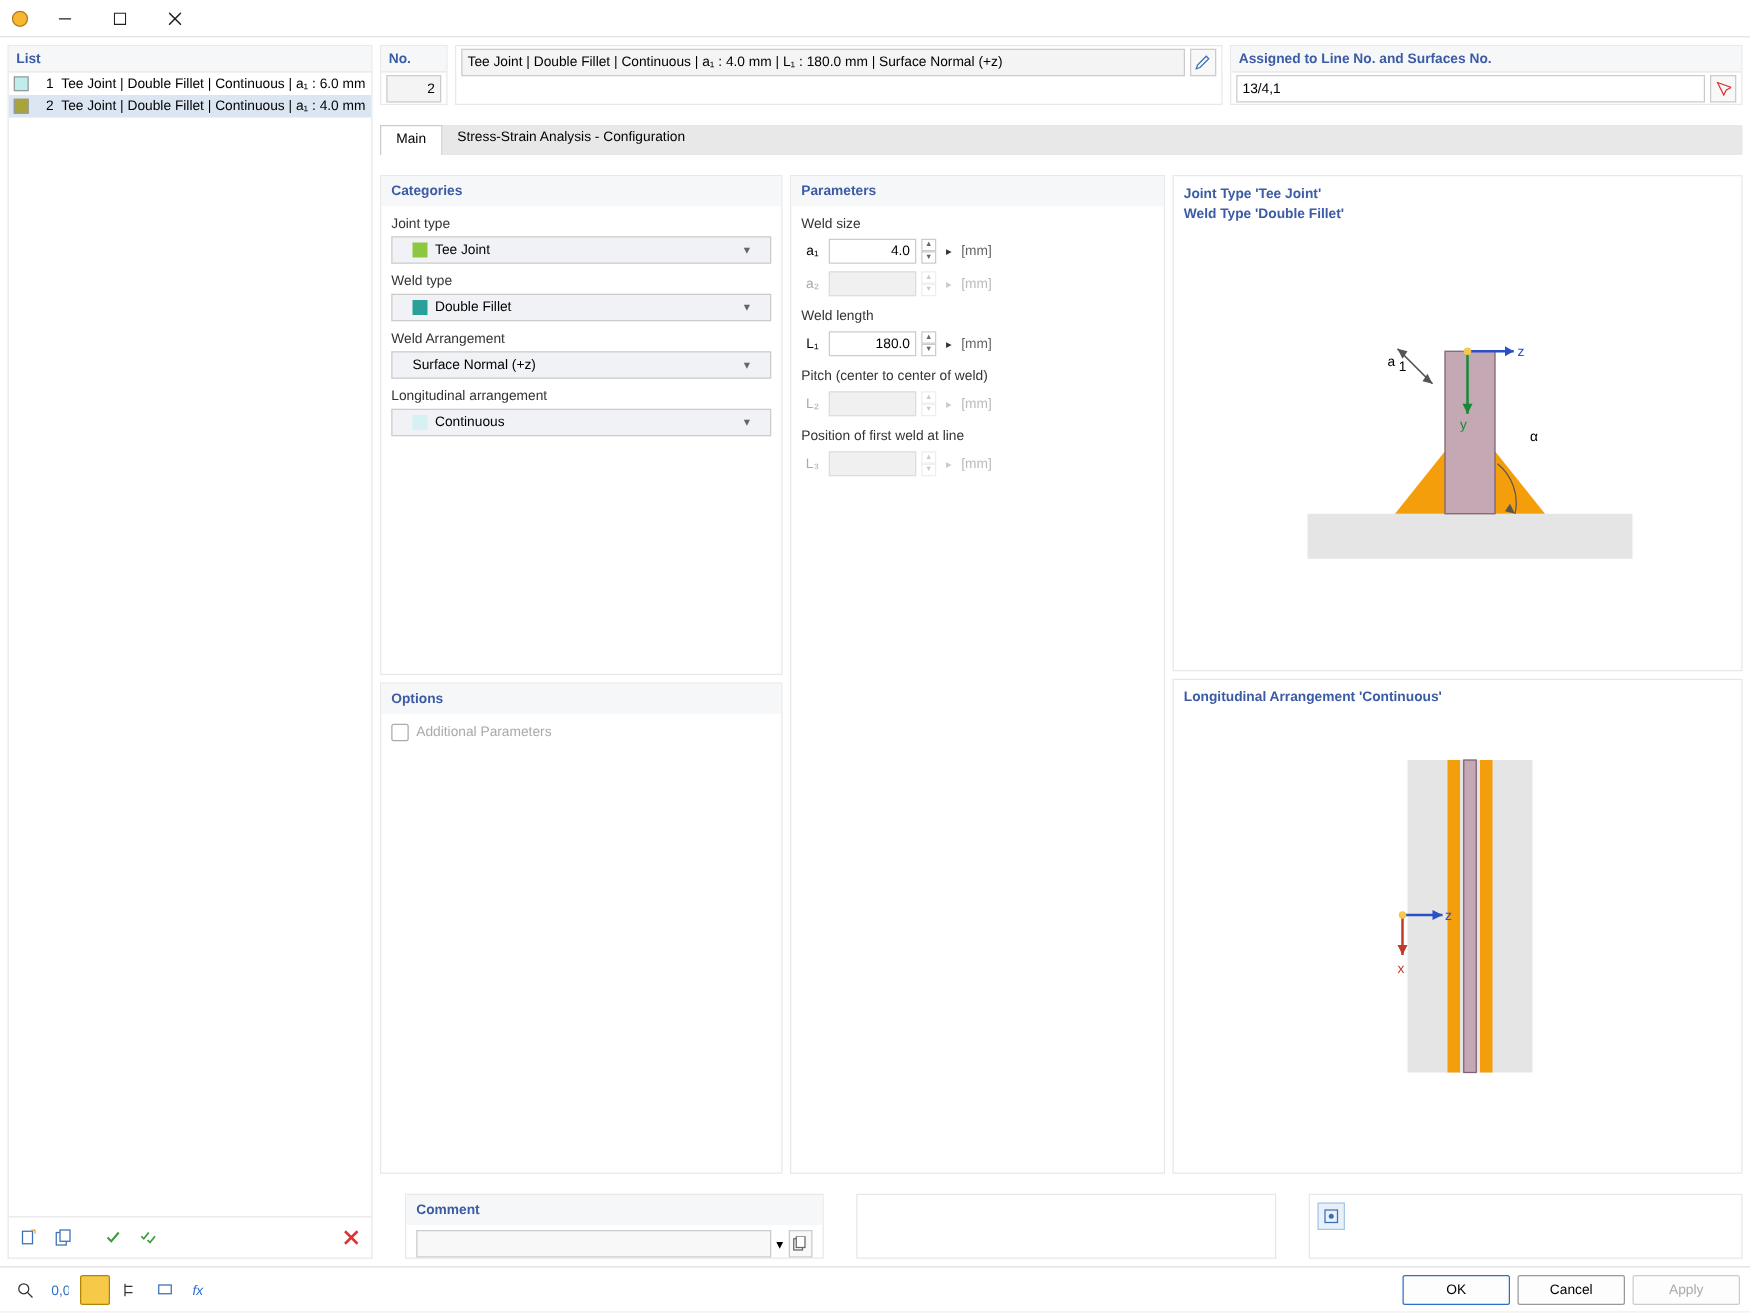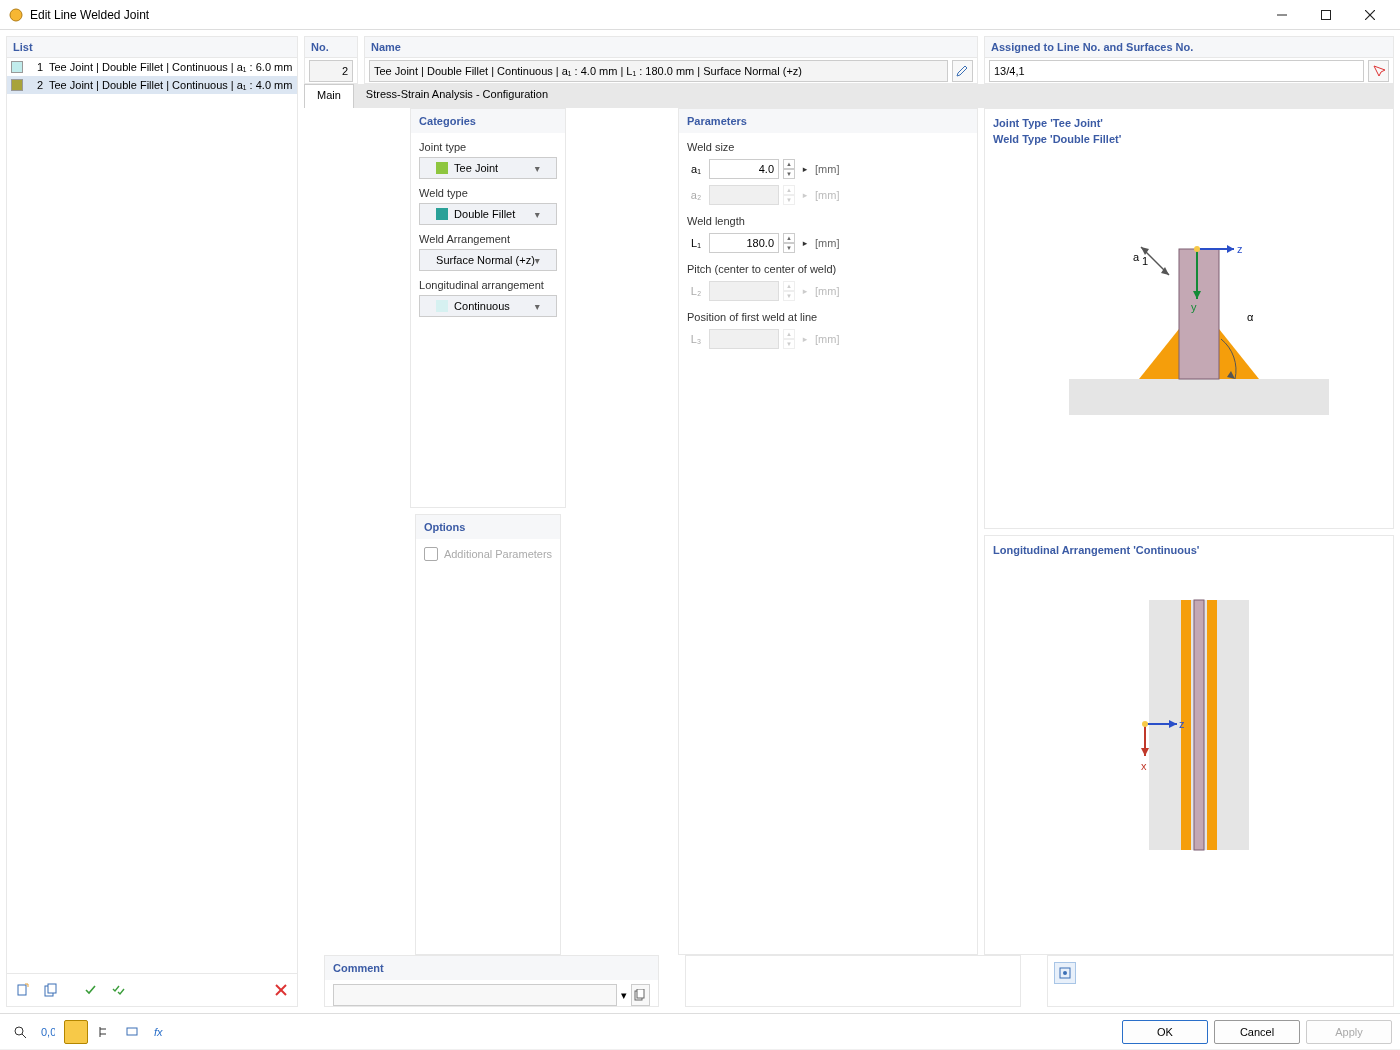--- a/index.html
+++ b/index.html
@@ -15,21 +15,21 @@
 .leftpanel { width: 292px; display: flex; flex-direction: column; background: #fff; border: 1px solid #e8e8e8; }
 .leftpanel .hdr { background: #f6f7f9; color: #3b5ba5; font-weight: bold; padding: 4px 6px; border-bottom: 1px solid #e8e8e8; }
 .leftpanel .items { flex: 1; overflow: hidden;}
 .leftpanel .row { display: flex; align-items: center; height: 18px; padding: 0 4px; white-space: nowrap; overflow: hidden; }
 .leftpanel .row.sel { background: #dce6f2; }
 .leftpanel .row .sw { width: 12px; height: 12px; margin-right: 6px; border: 1px solid #999; }
 .leftpanel .row .num { width: 14px; text-align: right; margin-right: 6px; }
 .leftpanel .toolbar { display: flex; align-items: center; padding: 4px; gap: 4px; border-top: 1px solid #e8e8e8; }
 .tbtn { width: 24px; height: 24px; display: flex; align-items: center; justify-content: center; border: 1px solid transparent; border-radius: 2px; }
 
-.rightarea { flex: 1; display: flex; flex-direction: column; gap: 0; }
+.rightarea { flex: 1; display: flex; flex-direction: column; gap: 16px; }
 
 .headerrow { display: flex; gap: 6px; height: 48px; }
 .headerbox { background: #fff; border: 1px solid #e8e8e8; display: flex; flex-direction: column; }
 .headerbox .lbl { color: #3b5ba5; font-weight: bold; padding: 4px 6px; background: #f6f7f9; border-bottom: 1px solid #e8e8e8; }
 .headerbox .ctl { padding: 2px 4px; flex:1; display:flex; }
 .headerbox input { width: 100%; height: 22px; padding: 0 4px; border: 1px solid #ccc; background: #fff; }
 #box-no { width: 54px; }
 #box-no input { text-align: right; background: #f4f4f4; }
 #box-name { flex: 1; }
 #box-name .ctl { gap: 4px; }
@@ -38,21 +38,21 @@
 #box-assign .ctl { gap: 4px; }
 .iconbtn { width: 22px; height: 22px; display: flex; align-items: center; justify-content: center; border: 1px solid #ccc; background: #f8f8f8; }
 
 .tabs { display: flex; background: #e8e8e8; height: 24px; }
 .tab { padding: 4px 12px; background: #e8e8e8; cursor: pointer; }
 .tab.active { background: #fff; border-top: 1px solid #ccc; border-left: 1px solid #ccc; border-right: 1px solid #ccc; }
 
 .mainbody { flex: 1; display: flex; gap: 6px; background: #fff; }
 
 .col { display: flex; flex-direction: column; gap: 6px; }
-.col1 { width: 368px; align-items: center; }
+.col1 { width: 322px; }
 .col2 { width: 300px; }
 .col3 { flex: 1; }
 
 .panel { background: #fff; border: 1px solid #e8e8e8; padding: 0; }
 .panel .ptitle { color: #3b5ba5; font-weight: bold; padding: 6px 8px; background: #f6f7f9; }
 .panel .pbody { padding: 8px; }
 .pgrow { flex: 1;}
 
 .formlabel { color: #333; margin-top: 8px; margin-bottom: 4px; display: block; }
 .formlabel:first-child { margin-top: 0; }
@@ -93,21 +93,20 @@
 </style>
 </head>
 <body>
 
 <div class="titlebar">
   <span class="icon">
     <svg width="16" height="16">
         <circle cx="8" cy="8" r="6" fill="#f7b733" stroke="#b37d14"></circle>
       </svg>
   </span>
-  <span class="title">Edit Line Welded Joint</span>
   <div class="winbtn">
       <svg width="10" height="10">
         <line x1="0" y1="5" x2="10" y2="5" stroke="#222"></line>
       </svg>
     </div>
   <div class="winbtn">
       <svg width="10" height="10">
         <rect x="0.5" y="0.5" width="9" height="9" fill="none" stroke="#222"></rect>
       </svg>
     </div>
@@ -173,21 +172,20 @@
   <div class="rightarea">
 
     <div class="headerrow">
       <div id="box-no" class="headerbox">
         <div class="lbl">No.</div>
         <div class="ctl">
             <input readonly="" value="2" style="">
           </div>
       </div>
       <div id="box-name" class="headerbox">
-        <div class="lbl">Name</div>
         <div class="ctl">
           <input readonly="" value="Tee Joint | Double Fillet | Continuous | a₁ : 4.0 mm | L₁ : 180.0 mm | Surface Normal (+z)" style="">
           <div class="iconbtn">
               <svg width="12" height="12">
                 <path d="M1 11 l1 -3 l7 -7 l2 2 l-7 7 z" fill="none" stroke="#3b6fb5"></path>
               </svg>
             </div>
         </div>
       </div>
       <div id="box-assign" class="headerbox">

